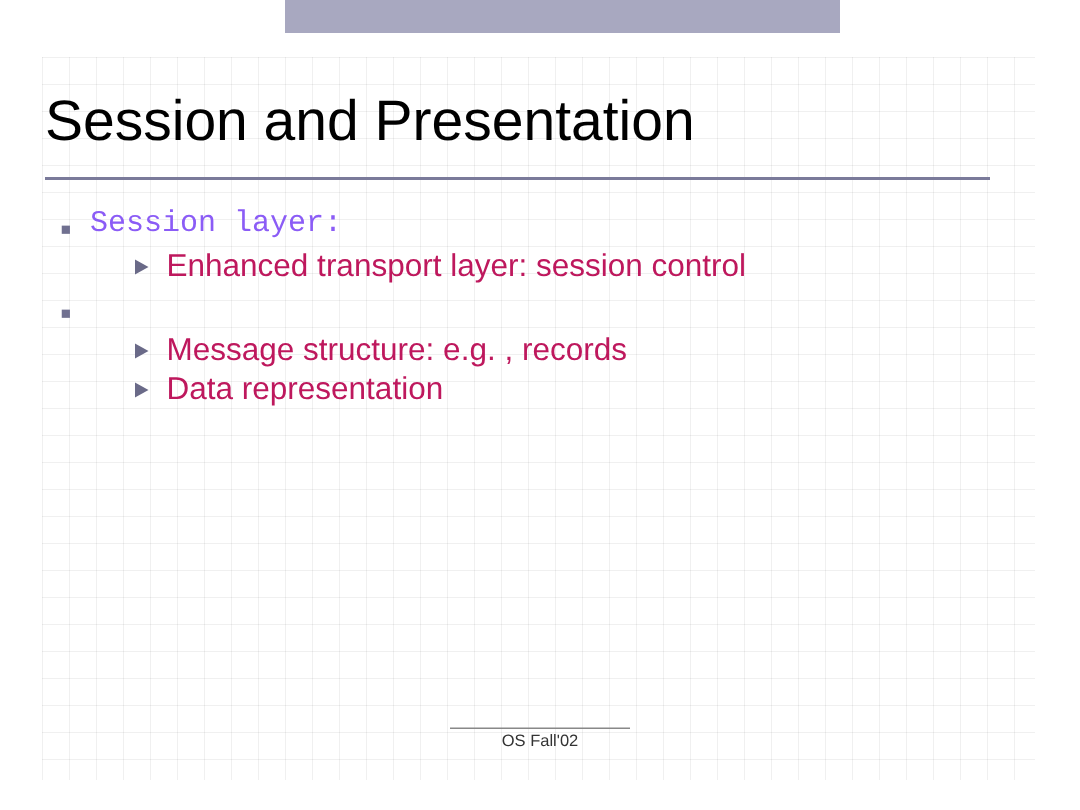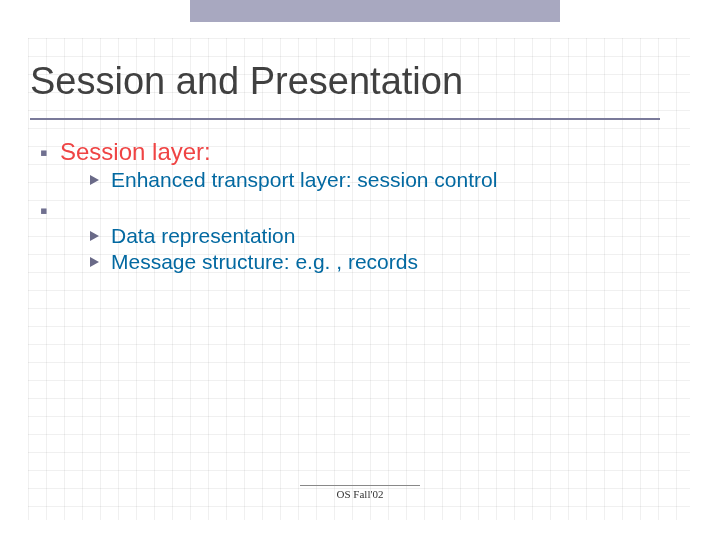--- a/index.html
+++ b/index.html
@@ -30,21 +30,21 @@
     z-index: 2;
   }
   .slide {
     position: absolute;
     left: 30px; top: 60px; right: 30px; bottom: 30px;
     z-index: 2;
   }
   .title {
     font-size: 38px;
     font-weight: 400;
-    color: #404040;
+    color: #000000;
     margin-bottom: 28px;
     padding-bottom: 6px;
     font-family: Verdana, Geneva, sans-serif;
   }
   .title-rule {
     position: absolute;
     left: 30px;
     right: 60px;
     top: 118px;
     height: 0;
@@ -63,56 +63,57 @@
     display: inline-block;
     width: 8px; height: 22px;
     margin-right: 12px;
     margin-top: 4px;
     flex-shrink: 0;
     color: #707090;
     font-size: 22px;
     line-height: 22px;
   }
   .lvl1 .txt {
-    font-size: 24px;
-    color: #ef4444;
+    font-size: 20px;
+    color: #8b5cf6;
+    font-family: Liberation Mono, monospace;
   }
   .lvl2 {
     display: flex;
     align-items: center;
     margin: 2px 0 2px 60px;
   }
   .lvl2 .bullet2 {
     width: 0; height: 0;
     border-top: 5px solid transparent;
     border-bottom: 5px solid transparent;
     border-left: 9px solid #6a6a88;
     margin-right: 12px;
     flex-shrink: 0;
   }
   .lvl2 .txt {
     font-size: 21px;
-    color: #0369a1;
+    color: #be185d;
   }
   .footer {
     position: absolute;
     left: 0; right: 0;
     bottom: 40px;
     text-align: center;
     z-index: 2;
   }
   .footer-rule {
     width: 120px;
     margin: 0 auto 2px auto;
     border-top: 1px solid #888;
   }
   .footer-text {
     font-size: 11px;
     color: #333;
-    font-family: Liberation Serif, serif;
+    font-family: Liberation Sans, sans-serif;
   }
 </style>
 </head>
 <body>
 
 <div class="grid-mask"></div>
 <div class="top-bar"></div>
 
 <div class="slide">
   <div class="title">Session and Presentation</div>
@@ -129,25 +130,25 @@
     <div class="lvl2">
       <span class="bullet2"></span>
       <span class="txt">Enhanced transport layer: session control</span>
     </div>
 
     <div class="lvl1">
       <span class="bullet1">▪</span>
     </div>
     <div class="lvl2">
       <span class="bullet2"></span>
-      <span class="txt">Data representation</span>
+      <span class="txt">Message structure: e.g. , records</span>
     </div>
     <div class="lvl2">
       <span class="bullet2"></span>
-      <span class="txt">Message structure: e.g. , records</span>
+      <span class="txt">Data representation</span>
     </div>
 
   </div>
 </div>
 
 <div class="footer">
   <div class="footer-rule"></div>
   <div class="footer-text">OS Fall'02</div>
 </div>
 

